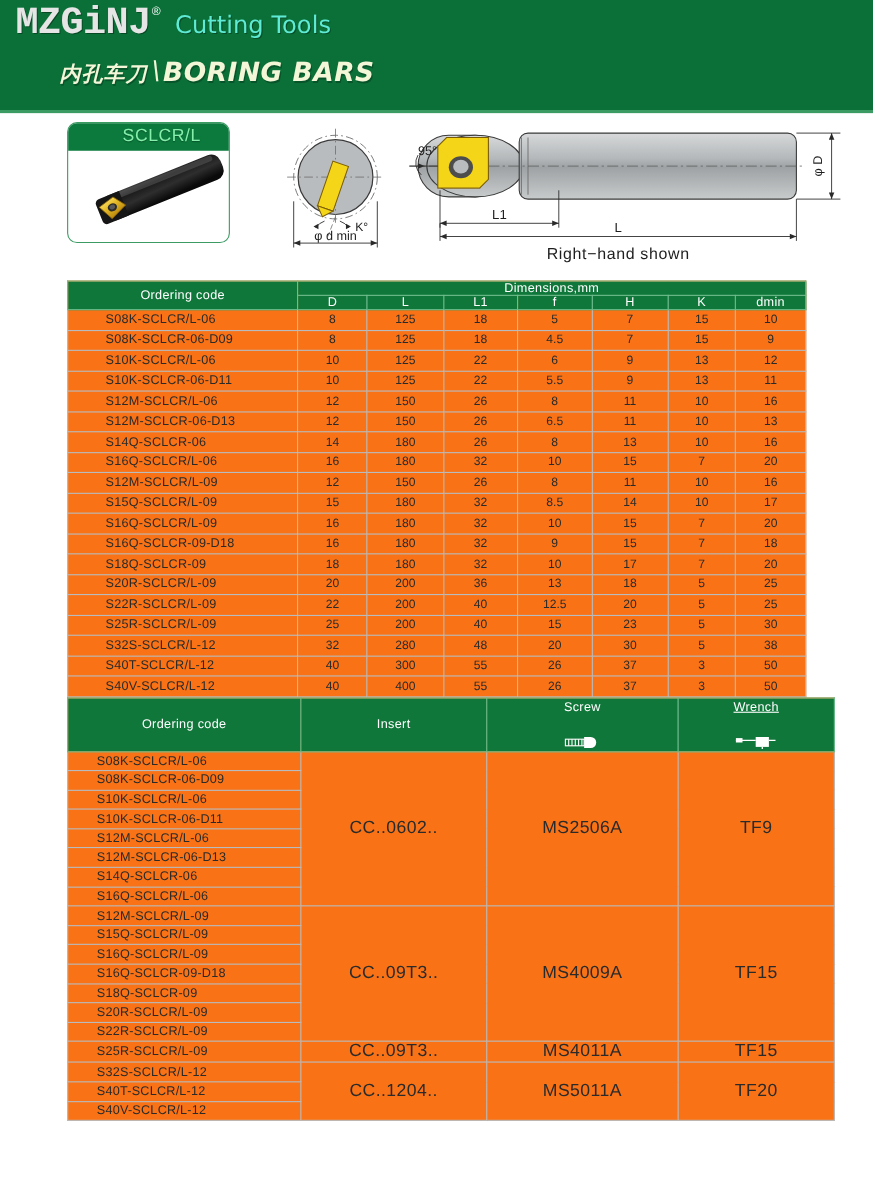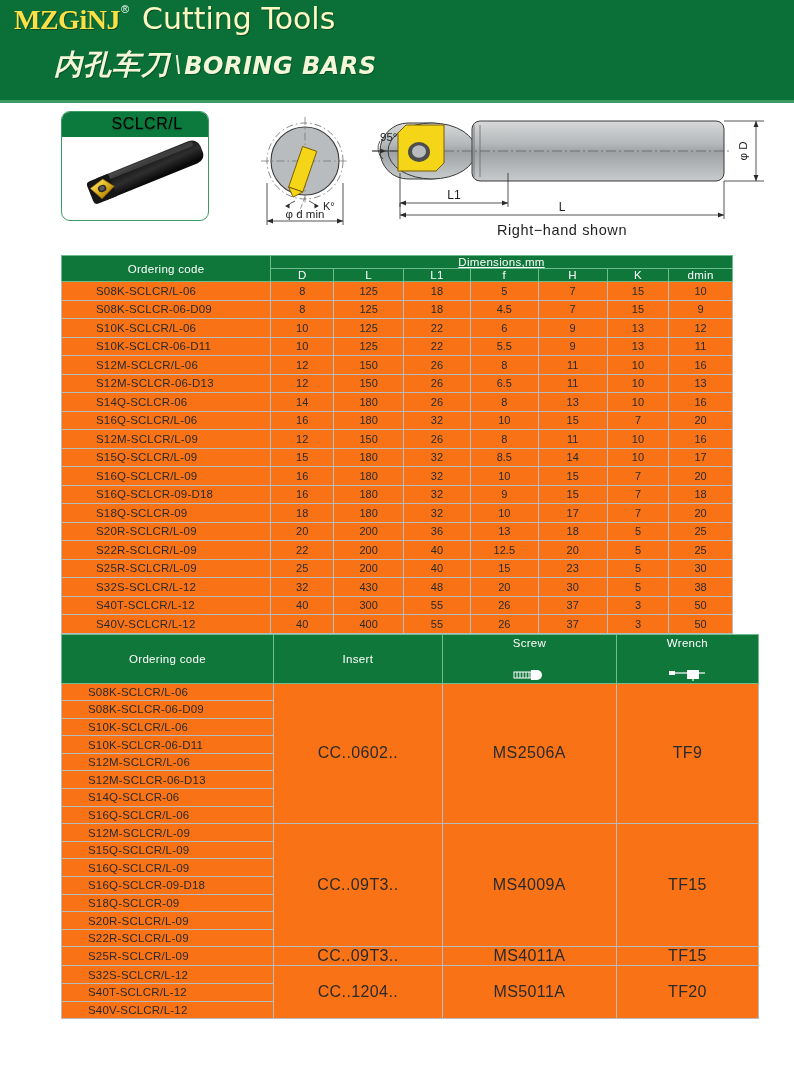--- a/index.html
+++ b/index.html
@@ -31,54 +31,54 @@
     height: 100%;
   }
   .brand-row {
     position: absolute;
     left: 14px;
     top: 4px;
     display: flex;
     align-items: baseline;
   }
   .brand-mark {
-    font-family: Liberation Serif, serif;
+    font-family: Liberation Mono, monospace;
     font-weight: 700;
-    font-size: 28px;
+    font-size: 35px;
     letter-spacing: -0.5px;
-    color: #fde047;
+    color: #e5e5e5;
     line-height: 1;
     text-shadow: 1px 1px 0 rgba(0,0,0,0.35);
   }
   .brand-reg {
     font-size: 11px;
     color: #ffffff;
     margin-left: 1px;
     position: relative;
     top: -16px;
   }
   .brand-tagline {
     font-family: "DejaVu Sans", sans-serif;
-    font-size: 30px;
-    color: #fef9c3;
+    font-size: 22px;
+    color: #5eead4;
     margin-left: 13px;
     line-height: 1;
     text-shadow: 1px 1px 0 rgba(0,0,0,0.3);
   }
   .sub-row {
     position: absolute;
     left: 54px;
     top: 50px;
     display: flex;
     align-items: baseline;
     color: #f4f6d8;
   }
   .sub-cn {
     font-family: Liberation Serif, serif;
-    font-size: 28px;
+    font-size: 19px;
     font-style: italic;
     font-weight: 700;
     line-height: 1;
     letter-spacing: 1px;
     text-shadow: 1px 1px 0 rgba(0,0,0,0.25);
   }
   .sub-sep {
     font-size: 26px;
     margin: 0 3px 0 4px;
     font-style: italic;
@@ -117,21 +117,21 @@
     background: #ffffff;
     overflow: hidden;
   }
   .photo-badge {
     position: absolute;
     left: -1px; top: -1px;
     width: 172px; height: 26px;
     background: #0b7a3c;
     border-top-left-radius: 9px;
     border-top-right-radius: 9px;
-    color: #000000;
+    color: #86efac;
     font-size: 16px;
     text-align: center;
     line-height: 26px;
     letter-spacing: 0.5px;
     text-shadow: 0 1px 1px rgba(0,0,0,0.3);
   }
   .photo-art { position: absolute; left: 0; top: 26px; width: 146px; height: 82px; }
 
   
   .tbl {
@@ -157,42 +157,42 @@
   }
   .t1 { left: 61px; top: 255px; width: 672px; }
   .t1 td { height: 17.5px; }
   .t1 .code {
     text-align: left;
     padding-left: 34px;
     letter-spacing: 0.2px;
     font-size: 11.5px;
   }
   .hdr-order  { width: 212px; }
-  .hdr-dim    { width: 460px; text-decoration: underline; }
+  .hdr-dim    { width: 460px; }
   .col-d    { width: 64px; }
   .col-l    { width: 70px; }
   .col-l1   { width: 68px; }
   .col-f    { width: 68px; }
   .col-h    { width: 70px; }
   .col-k    { width: 62px; }
   .col-dmin { width: 64px; }
 
   .t2 { left: 61px; top: 634px; width: 698px; }
   .t2 td { height: 16.6px; }
   .t2 .code2 {
     text-align: left;
     padding-left: 26px;
     letter-spacing: 0.2px;
     font-size: 11.5px;
   }
   .t2 .grp { font-size: 16px; letter-spacing: 0.4px; }
   .t2 .hdr-order2 { width: 220px; }
   .t2 .hdr-insert { width: 174px; }
   .t2 .hdr-screw  { width: 180px; }
-  .t2 .hdr-wrench { width: 148px; }
+  .t2 .hdr-wrench { width: 148px; text-decoration: underline; }
   .hdr-stack {
     display: flex;
     flex-direction: column;
     align-items: center;
     justify-content: center;
     gap: 18px;
     padding: 3px 0 2px;
     text-align: center;
   }
   .hdr-stack .lbl { font-size: 11.5px; line-height: 1; }
@@ -514,21 +514,21 @@
         <td>200</td>
         <td>40</td>
         <td>15</td>
         <td>23</td>
         <td>5</td>
         <td>30</td>
       </tr>
       <tr>
         <td class="code">S32S-SCLCR/L-12</td>
         <td>32</td>
-        <td>430</td>
+        <td>280</td>
         <td>48</td>
         <td>20</td>
         <td>30</td>
         <td>5</td>
         <td>38</td>
       </tr>
       <tr>
         <td class="code">S40T-SCLCR/L-12</td>
         <td>40</td>
         <td>300</td>

